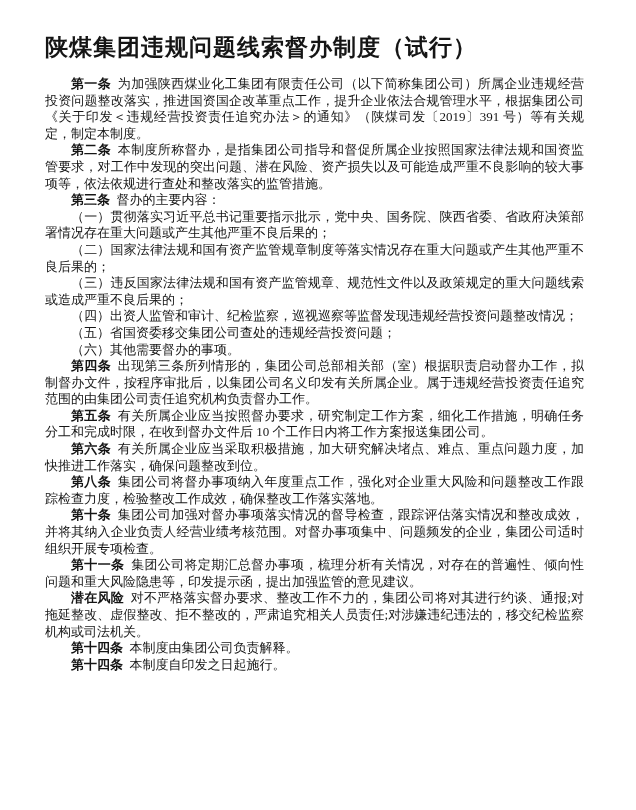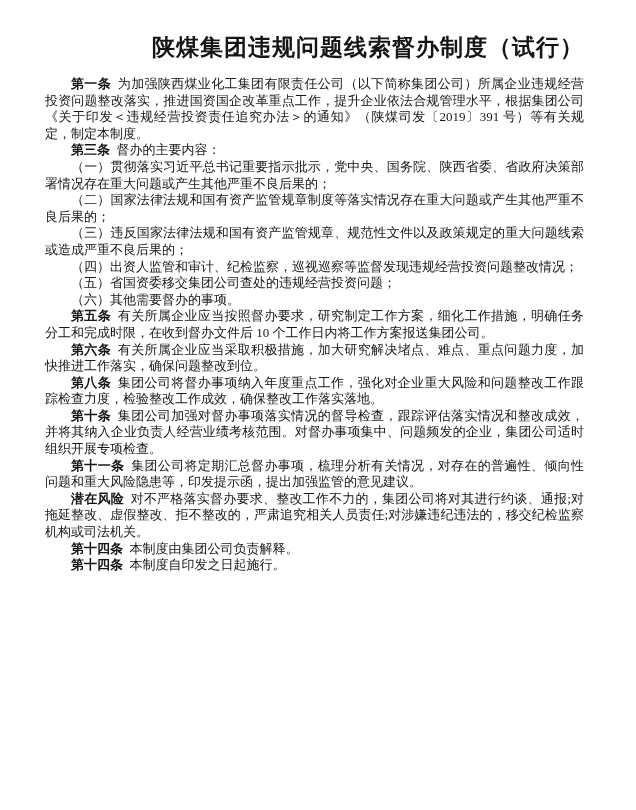--- a/index.html
+++ b/index.html
@@ -15,21 +15,21 @@
     box-sizing: border-box;
     width: 636px;
     height: 810px;
     padding: 32px 52px 20px 45px;
     background: #ffffff;
   }
   .doc-title {
     margin: 0 0 13px 0;
     font-size: 23px;
     font-weight: bold;
-    text-align: right;
+    text-align: left;
     letter-spacing: 1px;
     white-space: nowrap;
   }
   .doc-body { }
   .para {
     margin: 0;
     font-size: 13px;
     line-height: 16.6px;
     text-align: justify;
     text-indent: 2em;
@@ -39,27 +39,29 @@
     font-weight: bold;
   }
 </style>
 </head>
 <body>
 
 <div class="page">
   <h1 class="doc-title">陕煤集团违规问题线索督办制度（试行）</h1>
   <div class="doc-body" id="paragraphs">
       <p class="para"><span class="lead">第一条</span> 为加强陕西煤业化工集团有限责任公司（以下简称集团公司）所属企业违规经营投资问题整改落实，推进国资国企改革重点工作，提升企业依法合规管理水平，根据集团公司《关于印发＜违规经营投资责任追究办法＞的通知》（陕煤司发〔2019〕391 号）等有关规定，制定本制度。</p>
+      <p class="para"><span class="lead">第二条</span> 本制度所称督办，是指集团公司指导和督促所属企业按照国家法律法规和国资监管要求，对工作中发现的突出问题、潜在风险、资产损失以及可能造成严重不良影响的较大事项等，依法依规进行查处和整改落实的监管措施。</p>
       <p class="para"><span class="lead">第三条</span> 督办的主要内容：</p>
       <p class="para">（一）贯彻落实习近平总书记重要指示批示，党中央、国务院、陕西省委、省政府决策部署情况存在重大问题或产生其他严重不良后果的；</p>
       <p class="para">（二）国家法律法规和国有资产监管规章制度等落实情况存在重大问题或产生其他严重不良后果的；</p>
       <p class="para">（三）违反国家法律法规和国有资产监管规章、规范性文件以及政策规定的重大问题线索或造成严重不良后果的；</p>
       <p class="para">（四）出资人监管和审计、纪检监察，巡视巡察等监督发现违规经营投资问题整改情况；</p>
       <p class="para">（五）省国资委移交集团公司查处的违规经营投资问题；</p>
       <p class="para">（六）其他需要督办的事项。</p>
+      <p class="para"><span class="lead">第四条</span> 出现第三条所列情形的，集团公司总部相关部（室）根据职责启动督办工作，拟制督办文件，按程序审批后，以集团公司名义印发有关所属企业。属于违规经营投资责任追究范围的由集团公司责任追究机构负责督办工作。</p>
       <p class="para"><span class="lead">第五条</span> 有关所属企业应当按照督办要求，研究制定工作方案，细化工作措施，明确任务分工和完成时限，在收到督办文件后 10 个工作日内将工作方案报送集团公司。</p>
       <p class="para"><span class="lead">第六条</span> 有关所属企业应当采取积极措施，加大研究解决堵点、难点、重点问题力度，加快推进工作落实，确保问题整改到位。</p>
       <p class="para"><span class="lead">第八条</span> 集团公司将督办事项纳入年度重点工作，强化对企业重大风险和问题整改工作跟踪检查力度，检验整改工作成效，确保整改工作落实落地。</p>
       <p class="para"><span class="lead">第十条</span> 集团公司加强对督办事项落实情况的督导检查，跟踪评估落实情况和整改成效，并将其纳入企业负责人经营业绩考核范围。对督办事项集中、问题频发的企业，集团公司适时组织开展专项检查。</p>
       <p class="para"><span class="lead">第十一条</span> 集团公司将定期汇总督办事项，梳理分析有关情况，对存在的普遍性、倾向性问题和重大风险隐患等，印发提示函，提出加强监管的意见建议。</p>
       <p class="para"><span class="lead">潜在风险</span> 对不严格落实督办要求、整改工作不力的，集团公司将对其进行约谈、通报;对拖延整改、虚假整改、拒不整改的，严肃追究相关人员责任;对涉嫌违纪违法的，移交纪检监察机构或司法机关。</p>
       <p class="para"><span class="lead">第十四条</span> 本制度由集团公司负责解释。</p>
       <p class="para"><span class="lead">第十四条</span> 本制度自印发之日起施行。</p>
     </div>
 </div>

